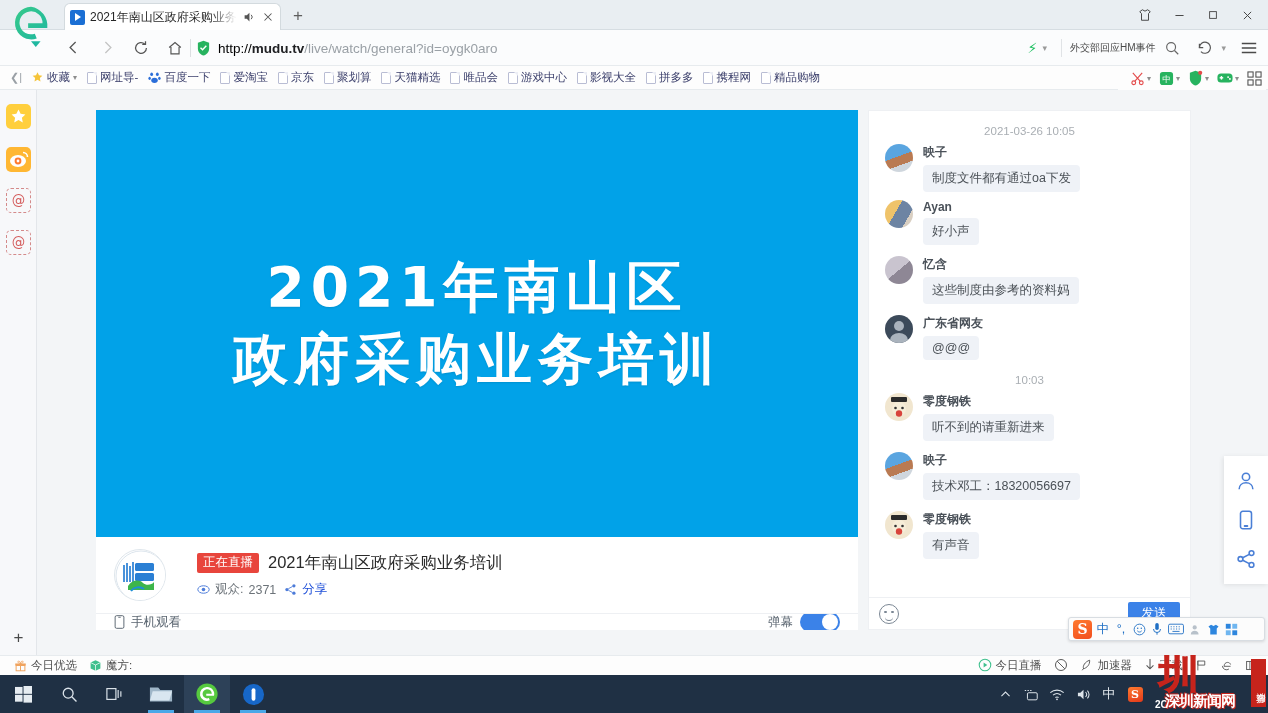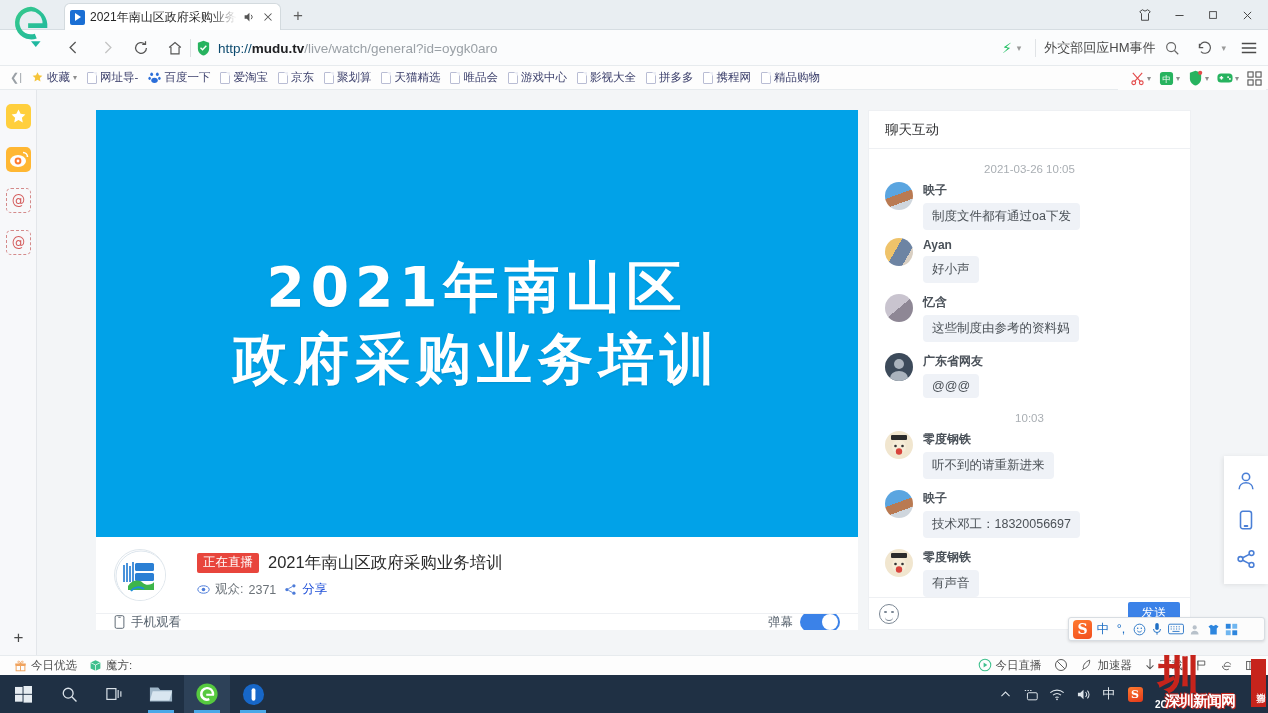--- a/index.html
+++ b/index.html
@@ -71,29 +71,29 @@
     display: flex; align-items: center; gap: 7px;
   }
   .url-divider {
     position: absolute; left: 190px; top: 39px; width: 1px; height: 18px; background: #dcdfe2;
   }
   .shield {
     width: 15px; height: 16px; flex: 0 0 auto;
   }
   .url-text { font-size: 13.5px; color: #9aa0a6; white-space: nowrap; }
   .url-text b { color: #202124; font-weight: bold; }
-  .url-text .scheme { color: #0c4a6e; margin-top: 6px; }
+  .url-text .scheme { color: #000000; margin-top: 6px; }
   .nav-right {
     position: absolute; right: 4px; top: 30px; height: 36px;
     display: flex; align-items: center; gap: 2px;
   }
   .lightning { color: #21c063; font-size: 14px; padding: 0 3px; }
   .chev { color: #9a9a9a; font-size: 9px; padding-right: 6px; }
   .sep-v { width: 1px; height: 18px; background: #e0e3e6; margin: 0 6px; }
-  .hotsearch { font-size: 13px; color: #4a4a4a; white-space: nowrap; }
+  .hotsearch { font-size: 10px; color: #4a4a4a; white-space: nowrap; }
   .nav-ic { width: 30px; height: 30px; display: flex; align-items: center; justify-content: center; color: #5a5a5a; }
 
   
   .bookmarks {
     position: absolute; left: 0; top: 66px; width: 1268px; height: 24px;
     background: #fdfdfd; border-bottom: 1px solid #e7ebee;
     display: flex; align-items: center; padding-left: 8px; gap: 0;
     overflow: hidden;
   }
   .bm {
@@ -621,21 +621,20 @@
           <span>手机观看</span>
         </span>
         <span class="bb-right">
           <span>弹幕</span>
           <span class="switch"></span>
         </span>
       </div>
     </div>
 
     <div class="chat">
-      <div class="chat-head">聊天互动</div>
       <div class="chat-body">
 
         <div class="ts">2021-03-26 10:05</div>
         <div class="msg">
           <div class="avatar" style="background:linear-gradient(160deg,#5aa5e0 0 45%,#b97a52 45% 70%,#cfd6dd 70%);"></div>
           <div class="msg-main">
             <div class="msg-name">映子</div>
             <div class="bubble">制度文件都有通过oa下发</div>
           </div>
         </div>

